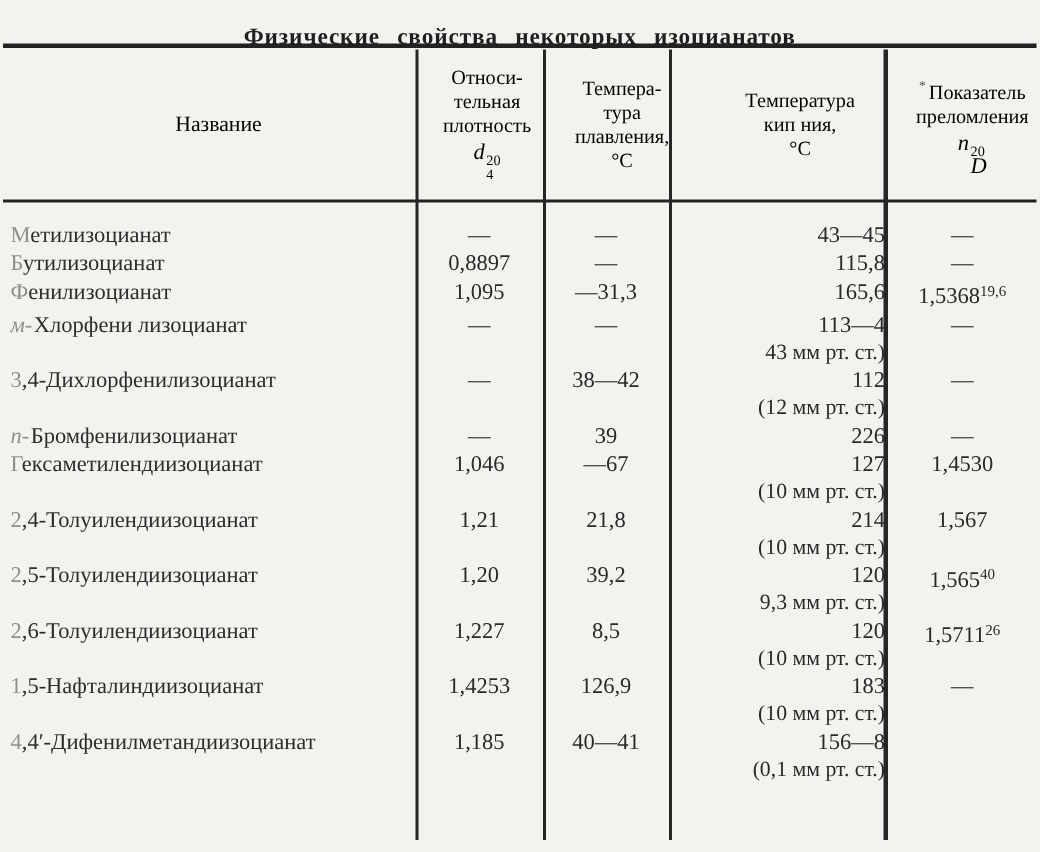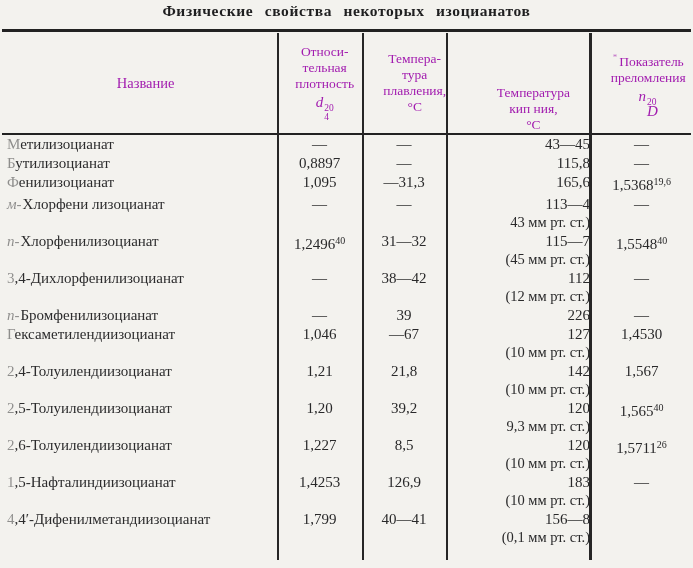--- a/index.html
+++ b/index.html
@@ -6,54 +6,54 @@
   body{background:#e8e7e3;}
   .stage{
     position:relative;
     width:693px;height:568px;
     background:#f3f2ee;
     font-family:"Liberation Serif","DejaVu Serif",serif;
     color:#29292a;
     overflow:hidden;
   }
   .title{
-    position:absolute;top:2px;left:0;width:100%;
+    position:absolute;top:16px;left:0;width:100%;
     text-align:center;font-weight:bold;font-size:15.5px;
     letter-spacing:0.6px;word-spacing:7px;color:#1f1f20;
   }
   .hline{position:absolute;left:2px;width:689px;background:#222;}
   .topline{top:29px;height:2.5px;}
   .sepline{top:133px;height:2px;}
   .vline{position:absolute;top:33px;height:527px;background:#262626;}
   .v1{left:277px;width:2px;}
   .v2{left:362px;width:2px;}
   .v3{left:446px;width:2px;}
   .v4{left:589px;width:3px;}
   .header{
     position:absolute;top:33px;left:0;width:693px;height:100px;
     display:flex;
   }
   .hcell{
     display:flex;flex-direction:column;justify-content:center;align-items:center;
-    text-align:center;font-size:13.5px;line-height:16px;color:#a21caf;
+    text-align:center;font-size:13.5px;line-height:16px;color:#000000;
   }
   .hc-name{width:291px;padding-left:8px;box-sizing:border-box;font-size:14.5px;}
   .hc-density{width:85px;}
   .hc-melting{width:100px;}
-  .hc-boiling{width:144px;justify-content:flex-end;}
+  .hc-boiling{width:144px;}
   .hc-refractive{width:92px;}
   .stack{
     display:inline-flex;flex-direction:column;
     font-size:9.5px;line-height:9px;text-align:left;
     vertical-align:-4px;margin-left:1px;
   }
   .symline{margin-top:2px;font-size:14px;}
   .symline i{font-size:15px;}
   .mark{font-size:9px;vertical-align:6px;opacity:.65;margin-right:2px;}
-  .body{position:absolute;top:125px;left:0;width:693px;padding-top:10px;}
+  .body{position:absolute;top:138px;left:0;width:693px;padding-top:10px;}
   .row{display:flex;align-items:flex-start;margin-bottom:1px;}
   .cell{font-size:15px;line-height:18px;text-align:center;white-space:nowrap;}
   .c-name{width:277px;text-align:left;padding-left:7px;box-sizing:border-box;color:#2c2c2d;}
   .c-density{width:85px;}
   .c-melting{width:84px;}
   .c-boiling{width:144px;text-align:right;}
   .c-refractive{width:103px;}
   .press{font-size:14.5px;line-height:18px;}
   .sup{font-size:10px;vertical-align:5px;}
   .fade{opacity:.5;}
@@ -143,30 +143,20 @@
     <div class="cell c-name"><i class="pref fade">м-</i>Хлорфени лизоцианат</div>
     <div class="cell c-density">—</div>
     <div class="cell c-melting">—</div>
     <div class="cell c-boiling">
           <div>113—4</div>
           <div class="press">43 мм рт. ст.)</div>
         </div>
     <div class="cell c-refractive">—</div>
   </div>
 
-  <div class="row">
-    <div class="cell c-name"><i class="pref fade">п-</i>Хлорфенилизоцианат</div>
-    <div class="cell c-density">1,2496<span class="sup">40</span></div>
-    <div class="cell c-melting">31—32</div>
-    <div class="cell c-boiling">
-          <div>115—7</div>
-          <div class="press">(45 мм рт. ст.)</div>
-        </div>
-    <div class="cell c-refractive">1,5548<span class="sup">40</span></div>
-  </div>
 
   <div class="row">
     <div class="cell c-name"><span class="fade">3</span>,4-Дихлорфенилизоцианат</div>
     <div class="cell c-density">—</div>
     <div class="cell c-melting">38—42</div>
     <div class="cell c-boiling">
           <div>112</div>
           <div class="press">(12 мм рт. ст.)</div>
         </div>
     <div class="cell c-refractive">—</div>
@@ -191,21 +181,21 @@
           <div class="press">(10 мм рт. ст.)</div>
         </div>
     <div class="cell c-refractive">1,4530</div>
   </div>
 
   <div class="row">
     <div class="cell c-name"><span class="fade">2</span>,4-Толуилендиизоцианат</div>
     <div class="cell c-density">1,21</div>
     <div class="cell c-melting">21,8</div>
     <div class="cell c-boiling">
-          <div>142</div>
+          <div>214</div>
           <div class="press">(10 мм рт. ст.)</div>
         </div>
     <div class="cell c-refractive">1,567</div>
   </div>
 
   <div class="row">
     <div class="cell c-name"><span class="fade">2</span>,5-Толуилендиизоцианат</div>
     <div class="cell c-density">1,20</div>
     <div class="cell c-melting">39,2</div>
     <div class="cell c-boiling">
@@ -232,21 +222,21 @@
     <div class="cell c-melting">126,9</div>
     <div class="cell c-boiling">
           <div>183</div>
           <div class="press">(10 мм рт. ст.)</div>
         </div>
     <div class="cell c-refractive">—</div>
   </div>
 
   <div class="row">
     <div class="cell c-name"><span class="fade">4</span>,4′-Дифенилметандиизоцианат</div>
-    <div class="cell c-density">1,799</div>
+    <div class="cell c-density">1,185</div>
     <div class="cell c-melting">40—41</div>
     <div class="cell c-boiling">
           <div>156—8</div>
           <div class="press">(0,1 мм рт. ст.)</div>
         </div>
   </div>
 </div>
 
 </div>
 

